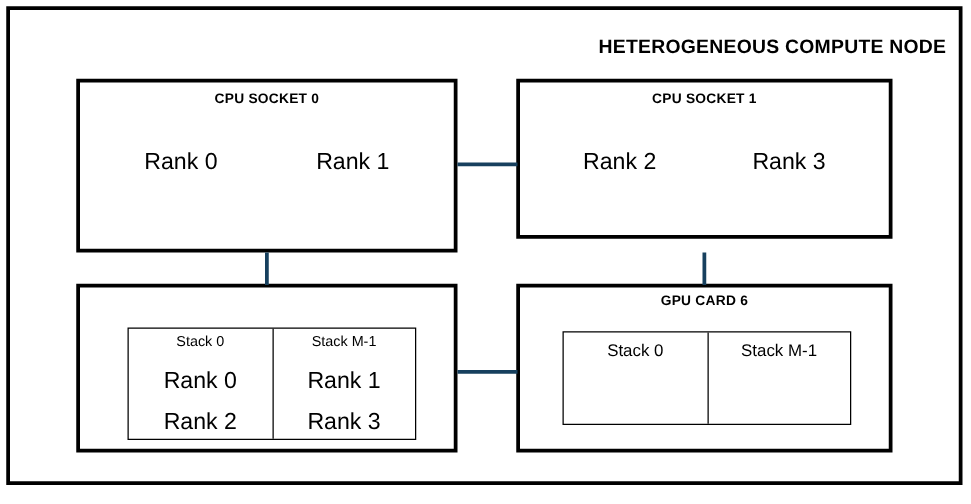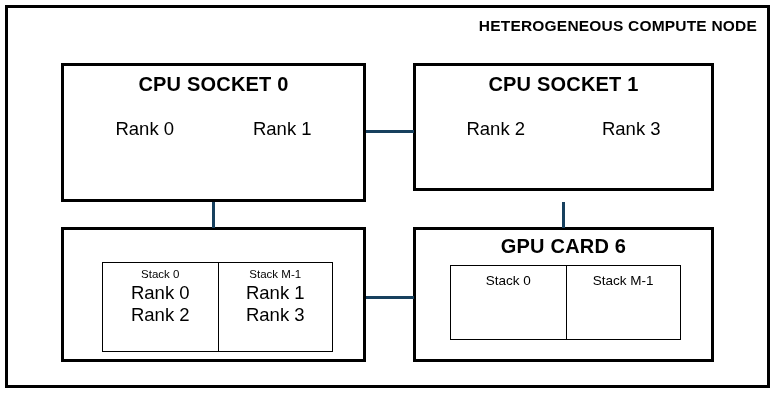--- a/index.html
+++ b/index.html
@@ -28,42 +28,42 @@
     width: 765px;
     height: 383px;
     border: 3px solid #000000;
     box-sizing: border-box;
     background: #ffffff;
   }
 
   .node-title {
     position: absolute;
     right: 10px;
-    top: 8px;
+    top: 20px;
     font-size: 15.5px;
     font-weight: bold;
     letter-spacing: 0.2px;
     white-space: nowrap;
     line-height: 19px;
   }
 
   
   .box {
     position: absolute;
     border: 3px solid #000000;
     box-sizing: border-box;
     background: #ffffff;
   }
 
   .box-title {
     position: absolute;
     left: 0;
     right: 0;
     text-align: center;
-    font-size: 20px;
+    font-size: 11px;
     font-weight: bold;
     letter-spacing: 0.2px;
     white-space: nowrap;
   }
 
   
   .cpu-box .box-title { top: 7px; }
 
   .cpu-ranks {
     position: absolute;
@@ -90,20 +90,21 @@
     display: flex;
     background: #ffffff;
   }
   .stack-cell {
     flex: 1 1 50%;
     box-sizing: border-box;
     display: flex;
     flex-direction: column;
     align-items: center;
     padding-top: 4px;
+    gap: 11px;
   }
   .stack-cell + .stack-cell {
     border-left: 1.5px solid #000000;
     align-items: center;
   }
 
   .stack-label {
     font-size: 11.5px;
     font-weight: normal;
     white-space: nowrap;

